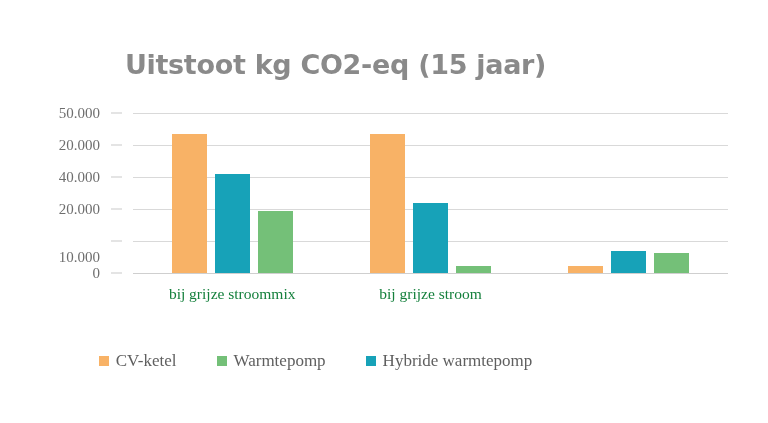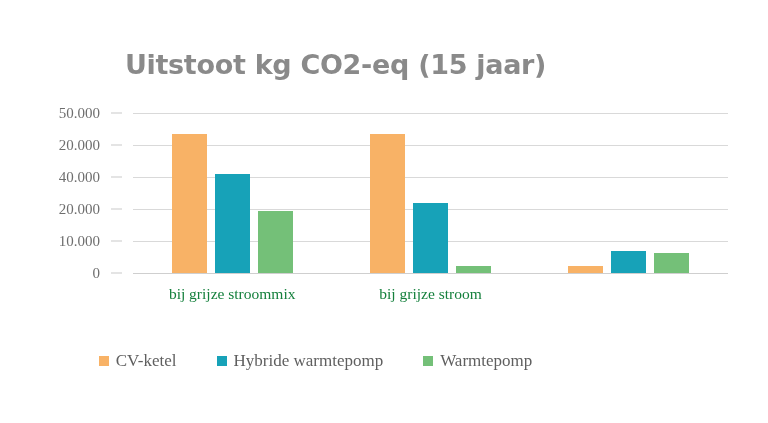--- a/index.html
+++ b/index.html
@@ -135,21 +135,21 @@
 </head>
 <body>
 
 <div id="chart-root">
 
   <div id="chart-title">Uitstoot kg CO2-eq (15 jaar)</div>
 
   <div id="y-axis">
       <div class="y-tick" style="top: 160px; right: 22px;">0</div>
       <div class="y-tick-dash" style="top: 160px; left: 111px;"></div>
-      <div class="y-tick" style="top: 128px; right: 22px;">10.000</div>
+      <div class="y-tick" style="top: 144px; right: 22px;">10.000</div>
       <div class="y-tick-dash" style="top: 128px; left: 111px;"></div>
       <div class="y-tick" style="top: 96px; right: 22px;">20.000</div>
       <div class="y-tick-dash" style="top: 96px; left: 111px;"></div>
       <div class="y-tick" style="top: 64px; right: 22px;">40.000</div>
       <div class="y-tick-dash" style="top: 64px; left: 111px;"></div>
       <div class="y-tick" style="top: 32px; right: 22px;">20.000</div>
       <div class="y-tick-dash" style="top: 32px; left: 111px;"></div>
       <div class="y-tick" style="top: 0px; right: 22px;">50.000</div>
       <div class="y-tick-dash" style="top: 0px; left: 111px;"></div>
     </div>
@@ -177,27 +177,27 @@
         <div class="bar" style="left: 124.667px; width: 35px; height: 20.48px; background: rgb(116, 192, 120);"></div>
       </div>
     </div>
 
   <div id="legend">
       <div class="legend-item">
         <span class="legend-swatch" style="background: rgb(248, 178, 102);"></span>
         <span class="legend-label">CV-ketel</span>
       </div>
       <div class="legend-item">
+        <span class="legend-swatch" style="background: rgb(116, 192, 120);"></span>
+        <span class="legend-label">Warmtepomp</span>
+      </div>
+      <div class="legend-item">
         <span class="legend-swatch" style="background: rgb(23, 162, 184);"></span>
         <span class="legend-label">Hybride warmtepomp</span>
       </div>
-      <div class="legend-item">
-        <span class="legend-swatch" style="background: rgb(116, 192, 120);"></span>
-        <span class="legend-label">Warmtepomp</span>
-      </div>
     </div>
 
 <div class="cat-label" style="left: 133px; width: 198.333px;">
       <div>bij grijze stroommix</div>
     </div>
     <div class="cat-label" style="left: 331.333px; width: 198.333px;">
       <div>bij grijze stroom</div>
     </div>
     <div class="cat-label" style="left: 529.667px; width: 198.333px;">
     </div>

